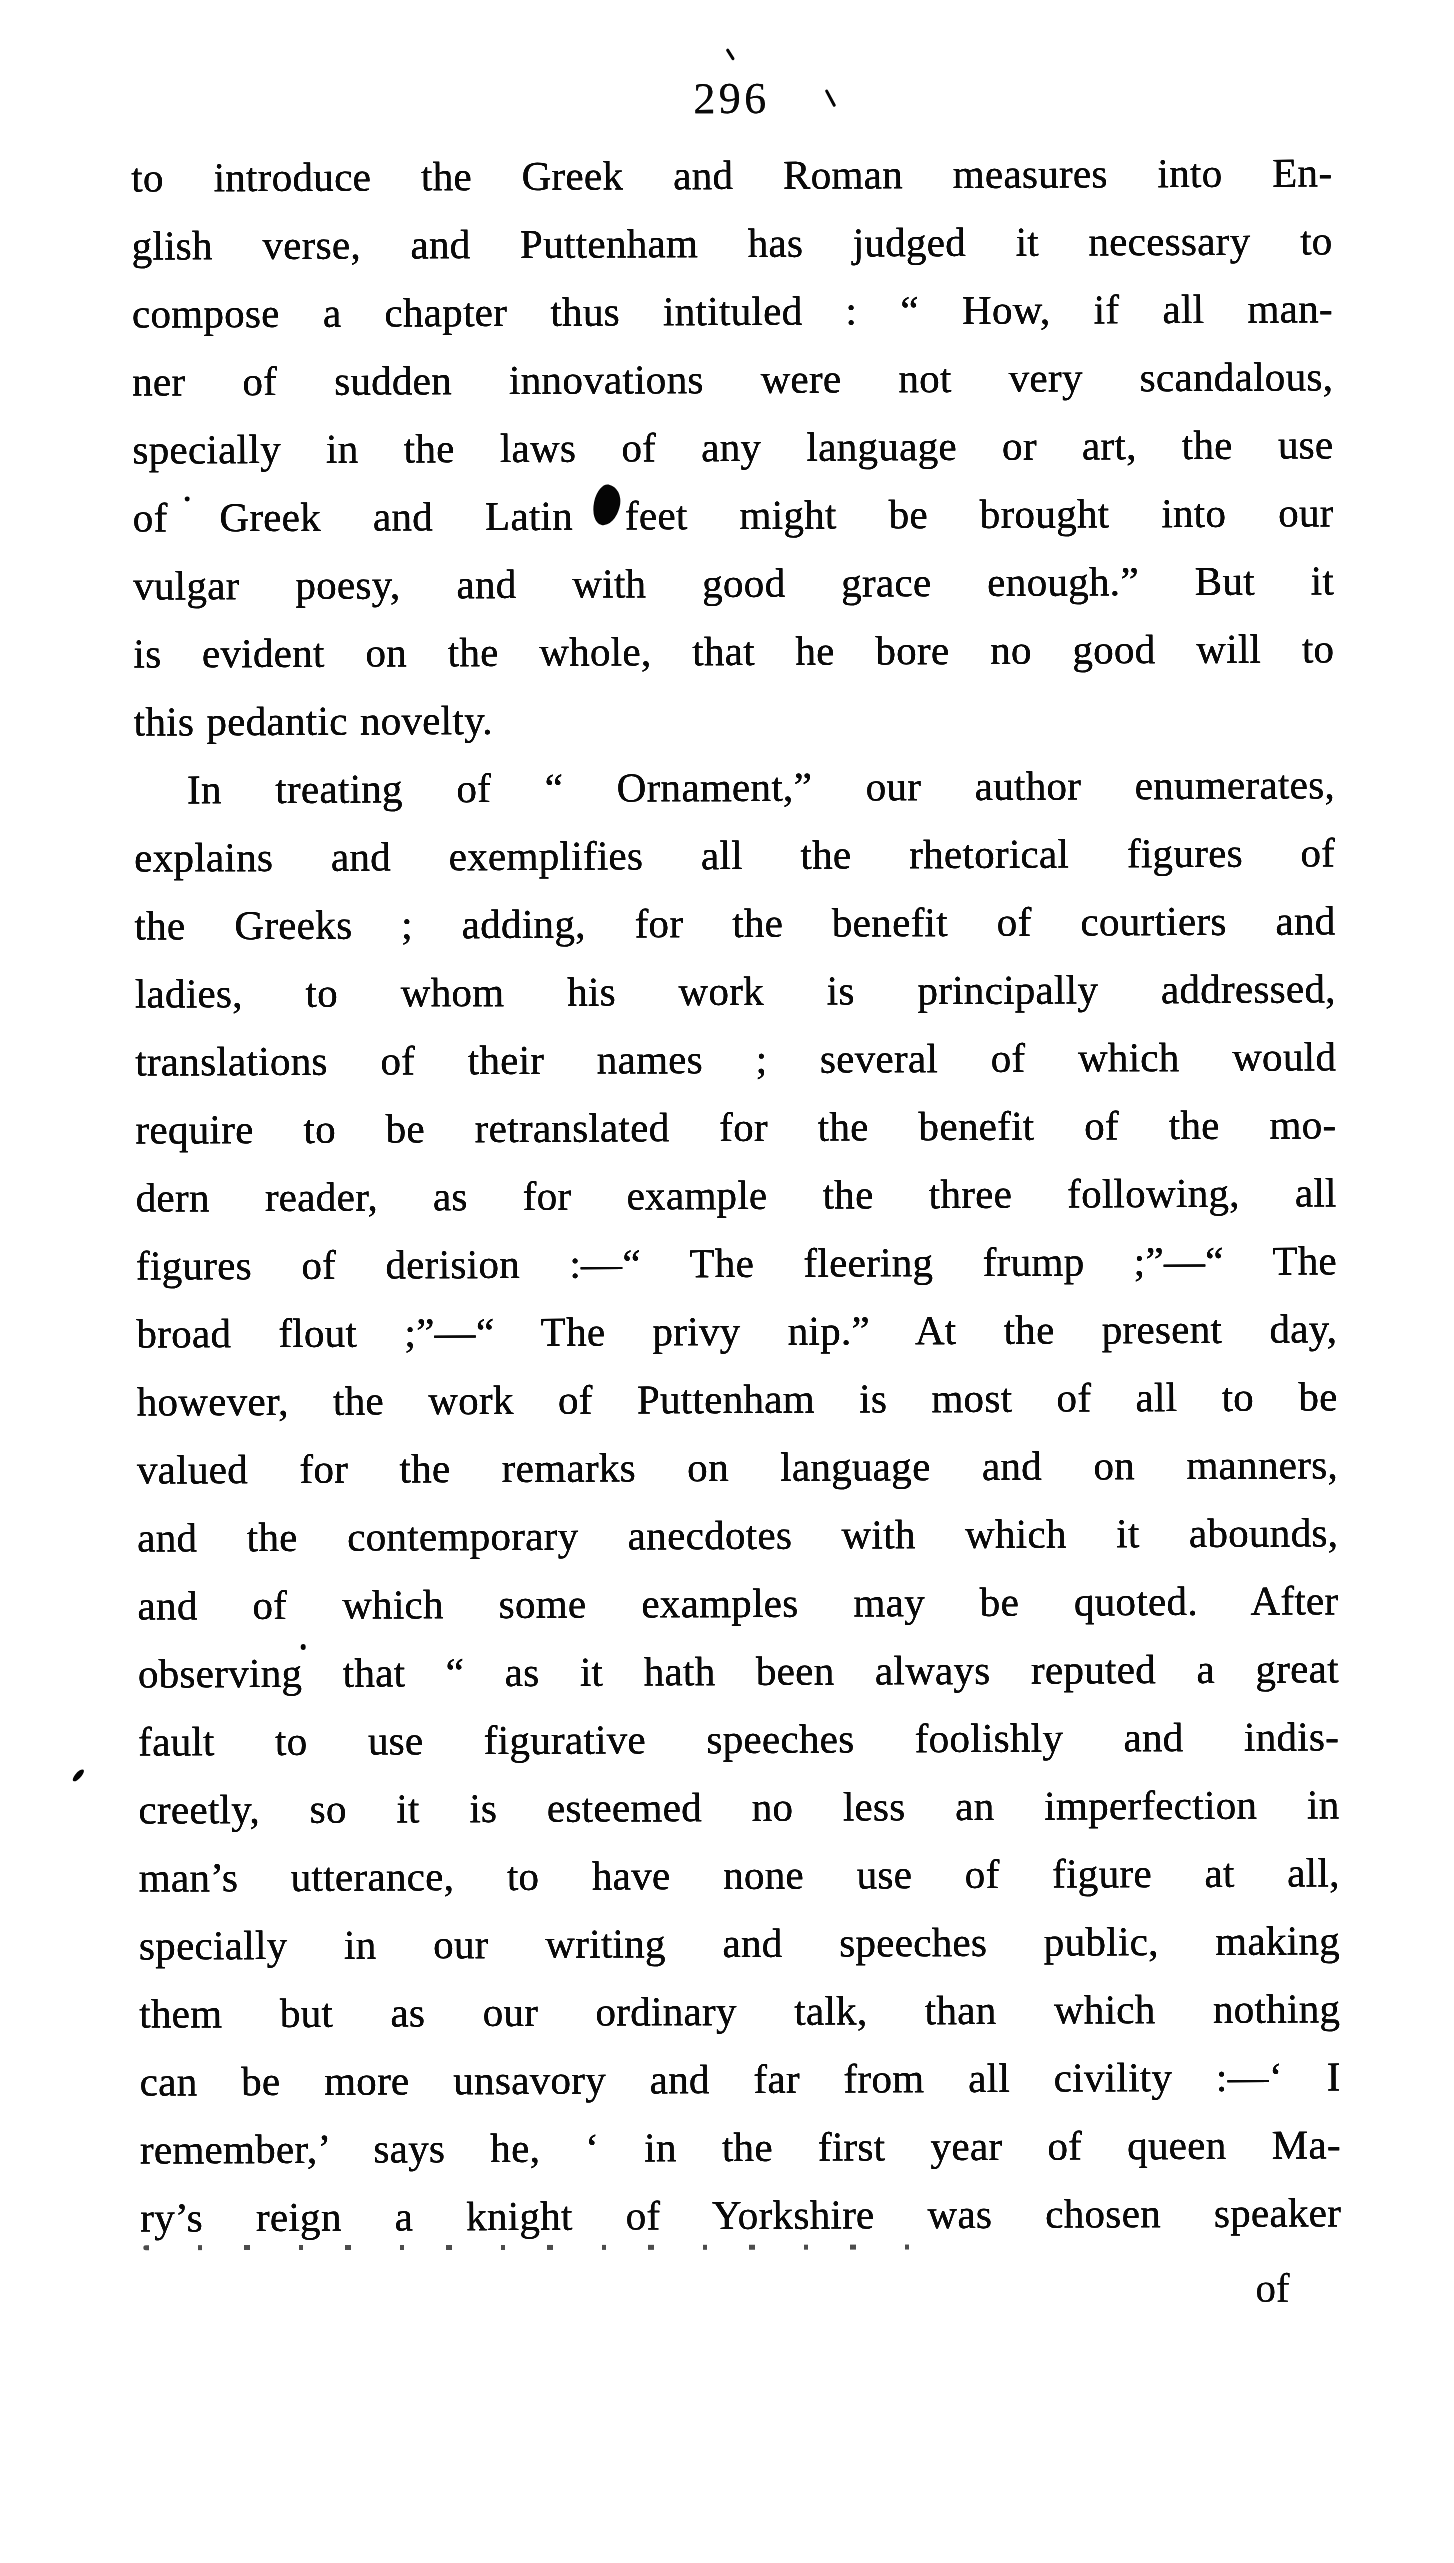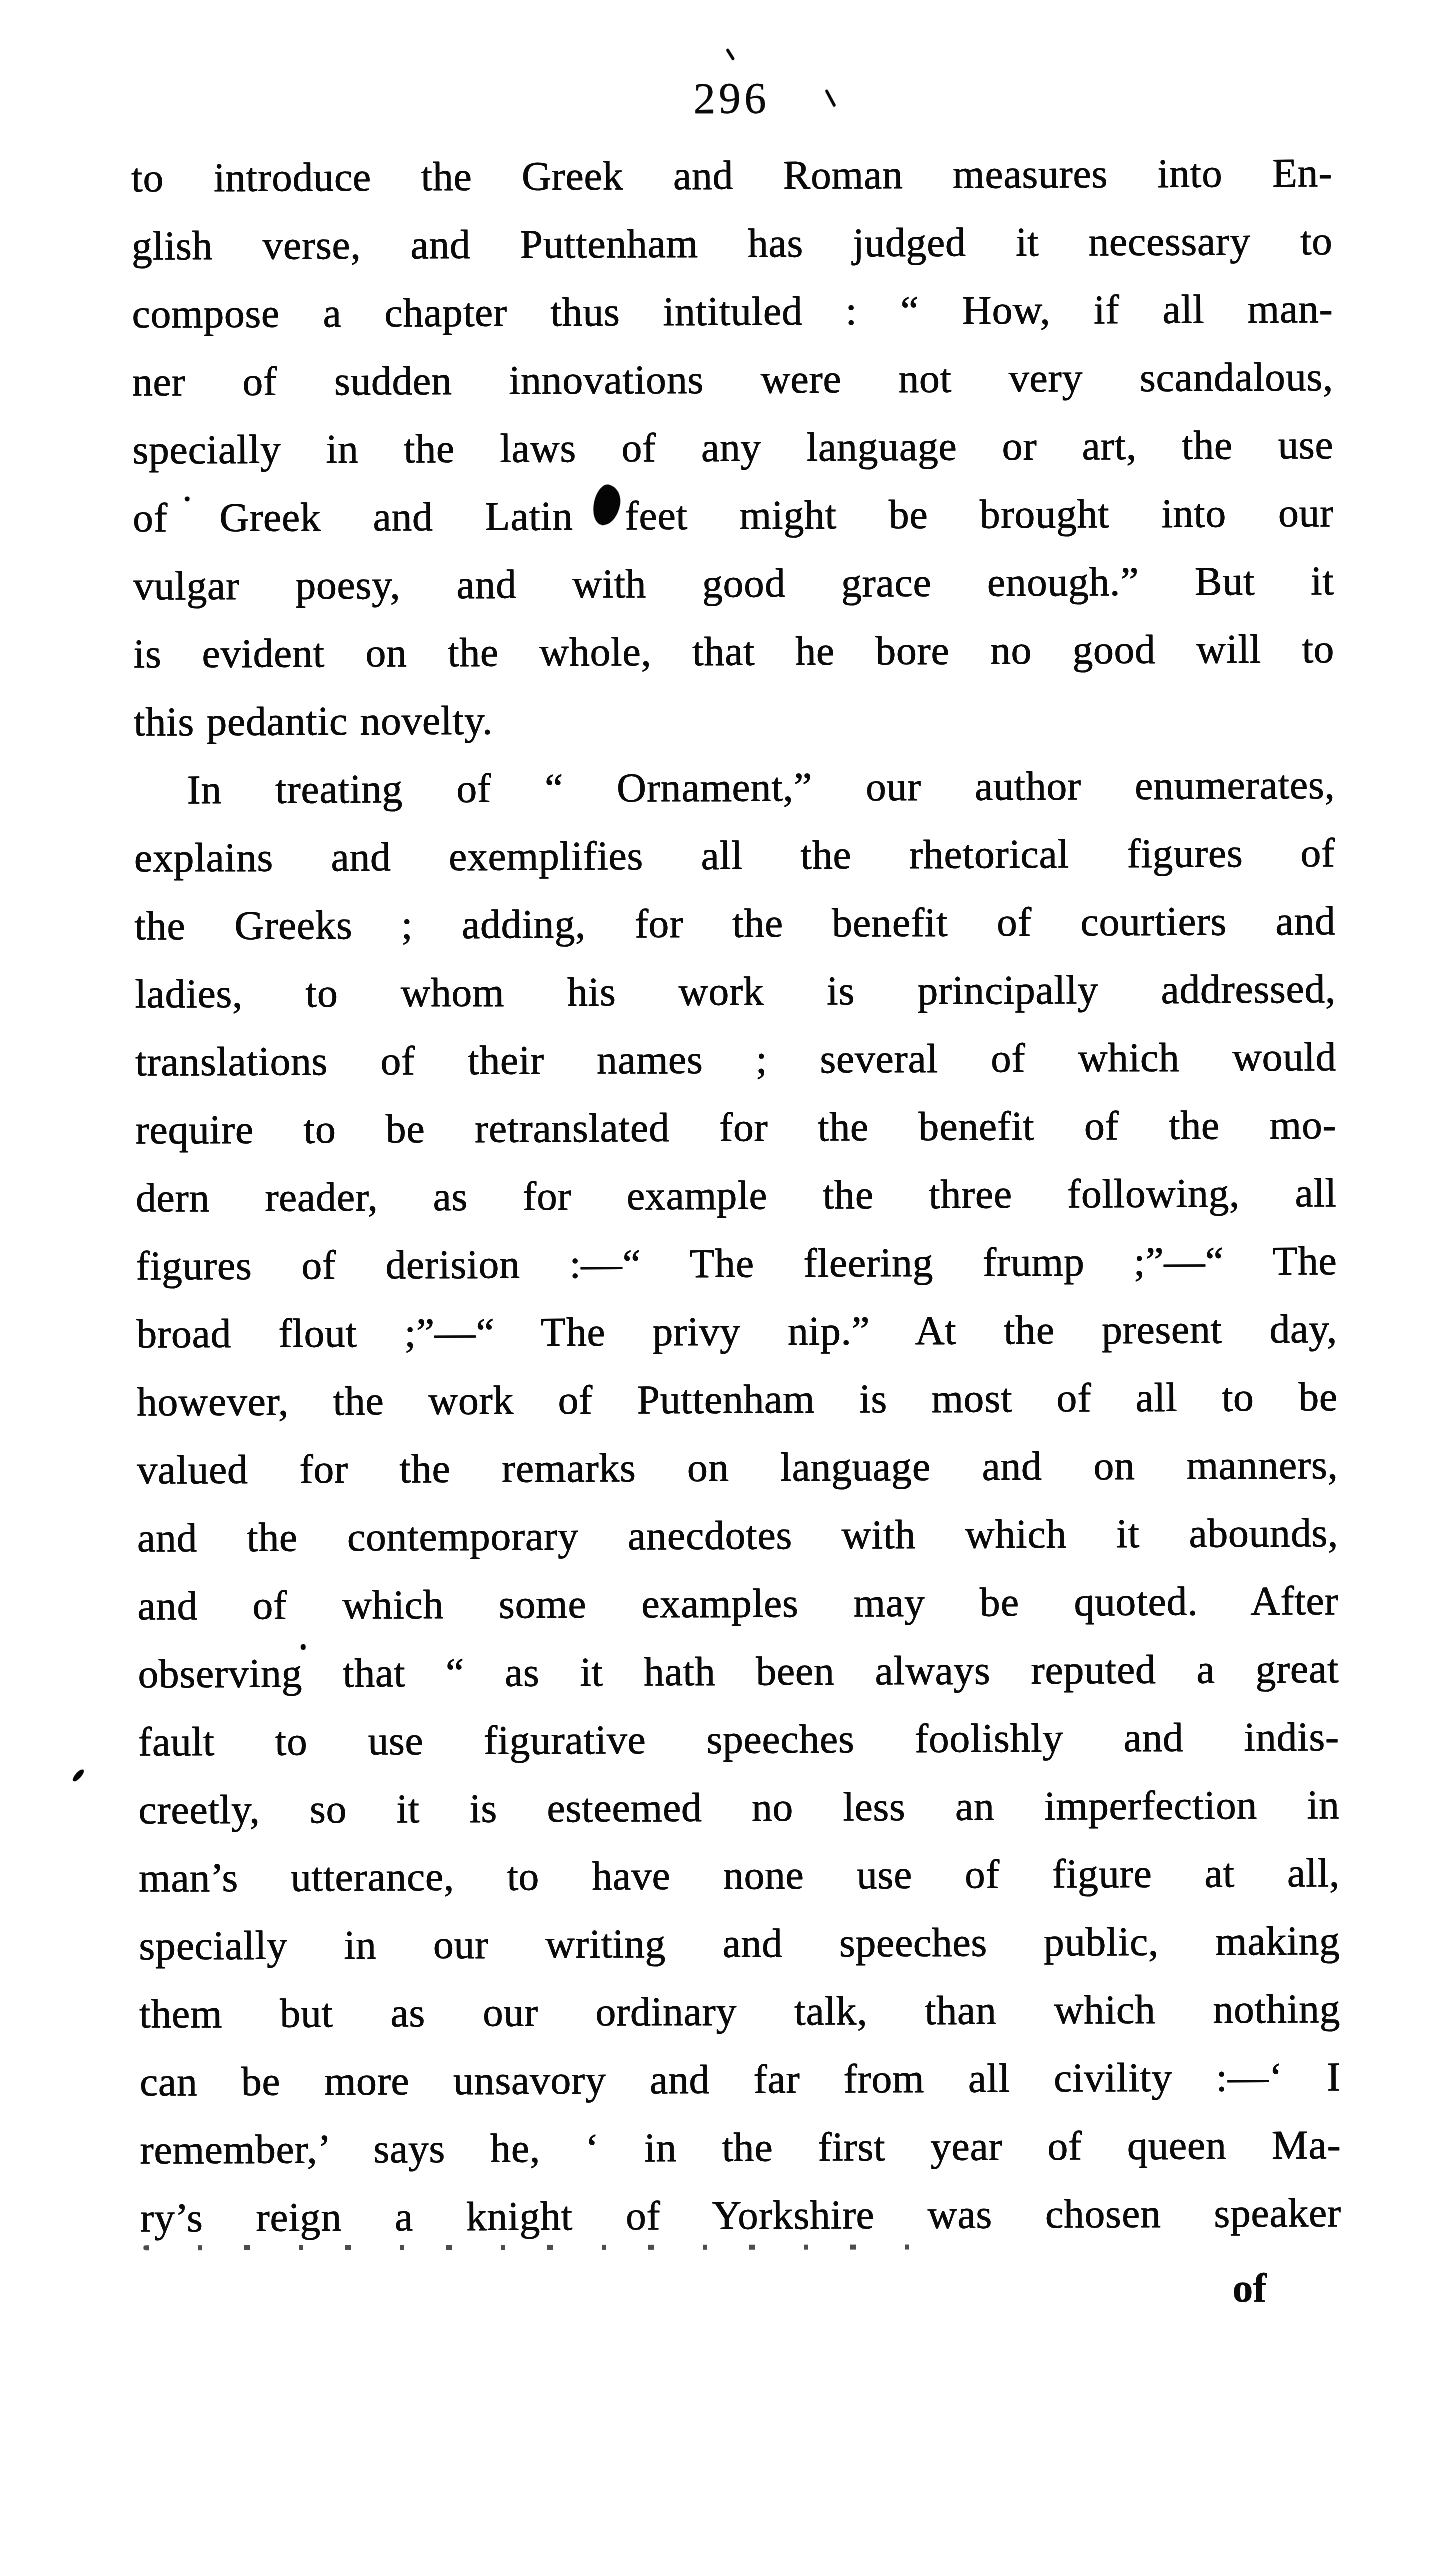--- a/index.html
+++ b/index.html
@@ -52,21 +52,21 @@
     top: 2256px;
     left: 135px;
     width: 1201px;
     text-align: right;
     padding-right: 0;
     box-sizing: border-box;
     font-size: 41px;
     line-height: 68px;
     text-shadow: 0 0 0.6px #000;
   }
-  .catchword-row span { margin-right: 75px; font-weight: bold; }
+  .catchword-row span { margin-right: 52px; }
   
   .ink-blot {
     position: absolute;
     left: 596px; top: 484px;
     width: 25.6px; height: 41px;
     background: #050505;
     border-radius: 42% 58% 55% 45% / 48% 45% 55% 52%;
     transform: rotate(12deg);
   }
   .pn-tick {

